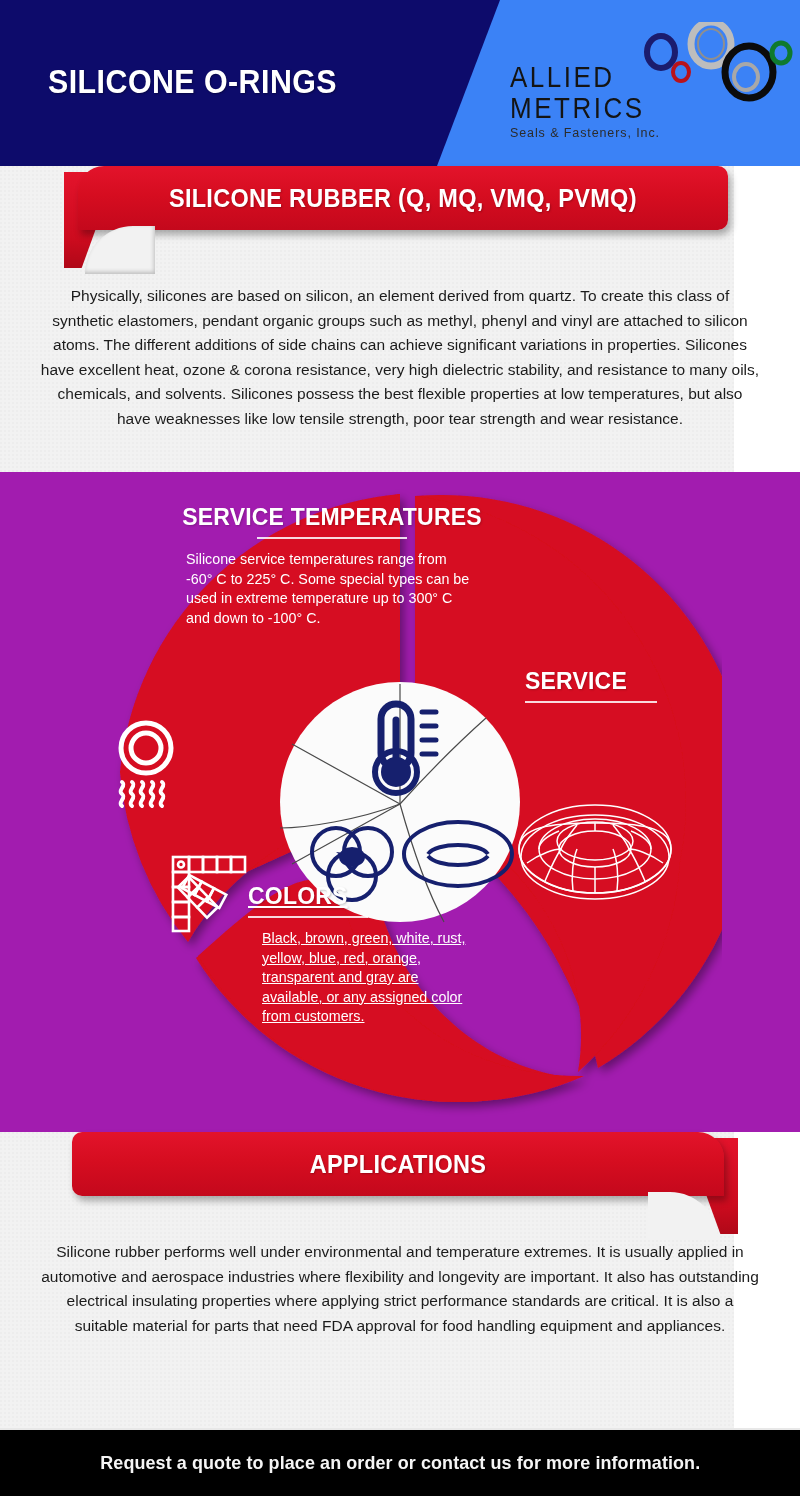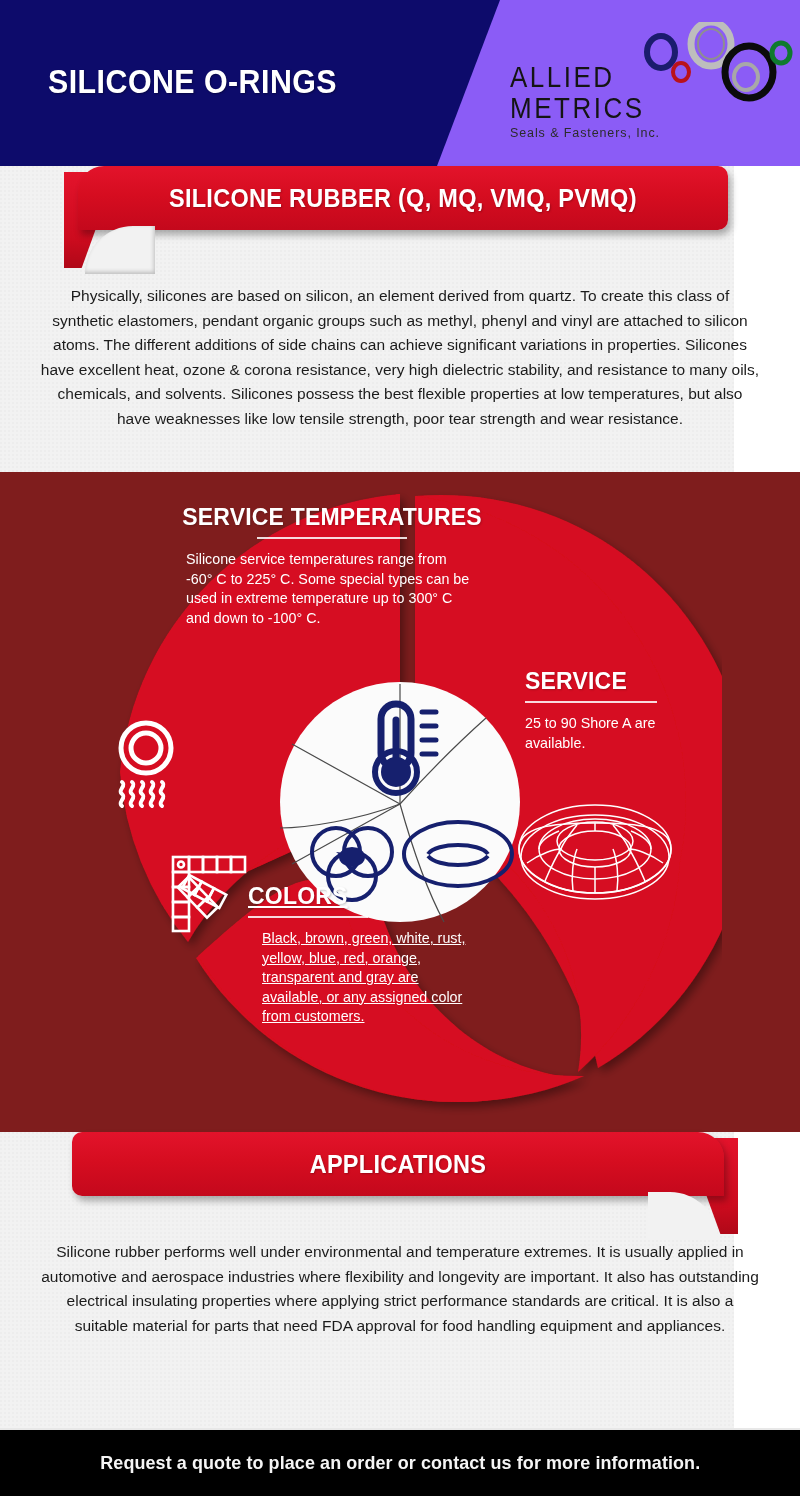--- a/index.html
+++ b/index.html
@@ -7,21 +7,21 @@
   body {
     font-family:"Liberation Sans", sans-serif;
     background:#ffffff;
     overflow:hidden;
     position:relative;
   }
   .page { position:relative; width:800px; height:1496px; overflow:hidden; }
 
   
   .header {
-    position:relative; width:800px; height:166px; background:#8b5cf6; overflow:hidden;
+    position:relative; width:800px; height:166px; background:#3b82f6; overflow:hidden;
   }
   .header-navy {
     position:absolute; left:0; top:0; width:800px; height:166px;
     background:#0d0b6b;
     clip-path:polygon(0 0, 500px 0, 437px 166px, 0 166px);
   }
   .header-title {
     position:absolute; left:48px; top:63px;
     color:#ffffff; font-size:33px; font-weight:bold;
     letter-spacing:0.5px;
@@ -111,21 +111,21 @@
     position:absolute; left:40px; width:720px;
     text-align:center; color:#1b1b1b;
     font-size:15.5px; line-height:24.5px;
     font-family:"Liberation Sans", sans-serif;
   }
   .copy-1 { top:118px; }
   .copy-2 { top:108px; }
 
   
   .sec-navy {
-    position:relative; width:800px; height:660px; background:#7f1d1d; overflow:hidden;
+    position:relative; width:800px; height:660px; background:#a21caf; overflow:hidden;
   }
   .wheel { position:absolute; left:78px; top:0px; width:644px; height:660px; }
   .wheel svg { display:block; }
 
   .wtext { position:absolute; color:#ffffff; }
   .wtitle {
     font-weight:bold; font-size:23px; line-height:26px; letter-spacing:0.2px;
     text-shadow:1px 1px 2px rgba(0,0,0,.2);
   }
   .wrule { height:2px; background:rgba(255,255,255,.85); margin:7px 0 11px 0; }
@@ -284,21 +284,20 @@
 
     <div class="wtext blk-temp">
       <div class="wtitle">SERVICE TEMPERATURES</div>
       <div class="wrule"></div>
       <div class="wbody">Silicone service temperatures range from -60° C to 225° C. Some special types can be used in extreme temperature up to 300° C and down to -100° C.</div>
     </div>
 
     <div class="wtext blk-hard">
       <div class="wtitle">SERVICE</div>
       <div class="wrule"></div>
-      <div class="wbody">25 to 90 Shore A are available.</div>
     </div>
 
     <div class="wtext blk-col">
       <div class="wtitle">COLORS</div>
       <div class="wrule"></div>
       <div class="wbody">Black, brown, green, white, rust, yellow, blue, red, orange, transparent and gray are available, or any assigned color from customers.</div>
     </div>
 
     <div class="ico ico-heat">
       <svg width="62" height="92" viewBox="0 0 62 92">

